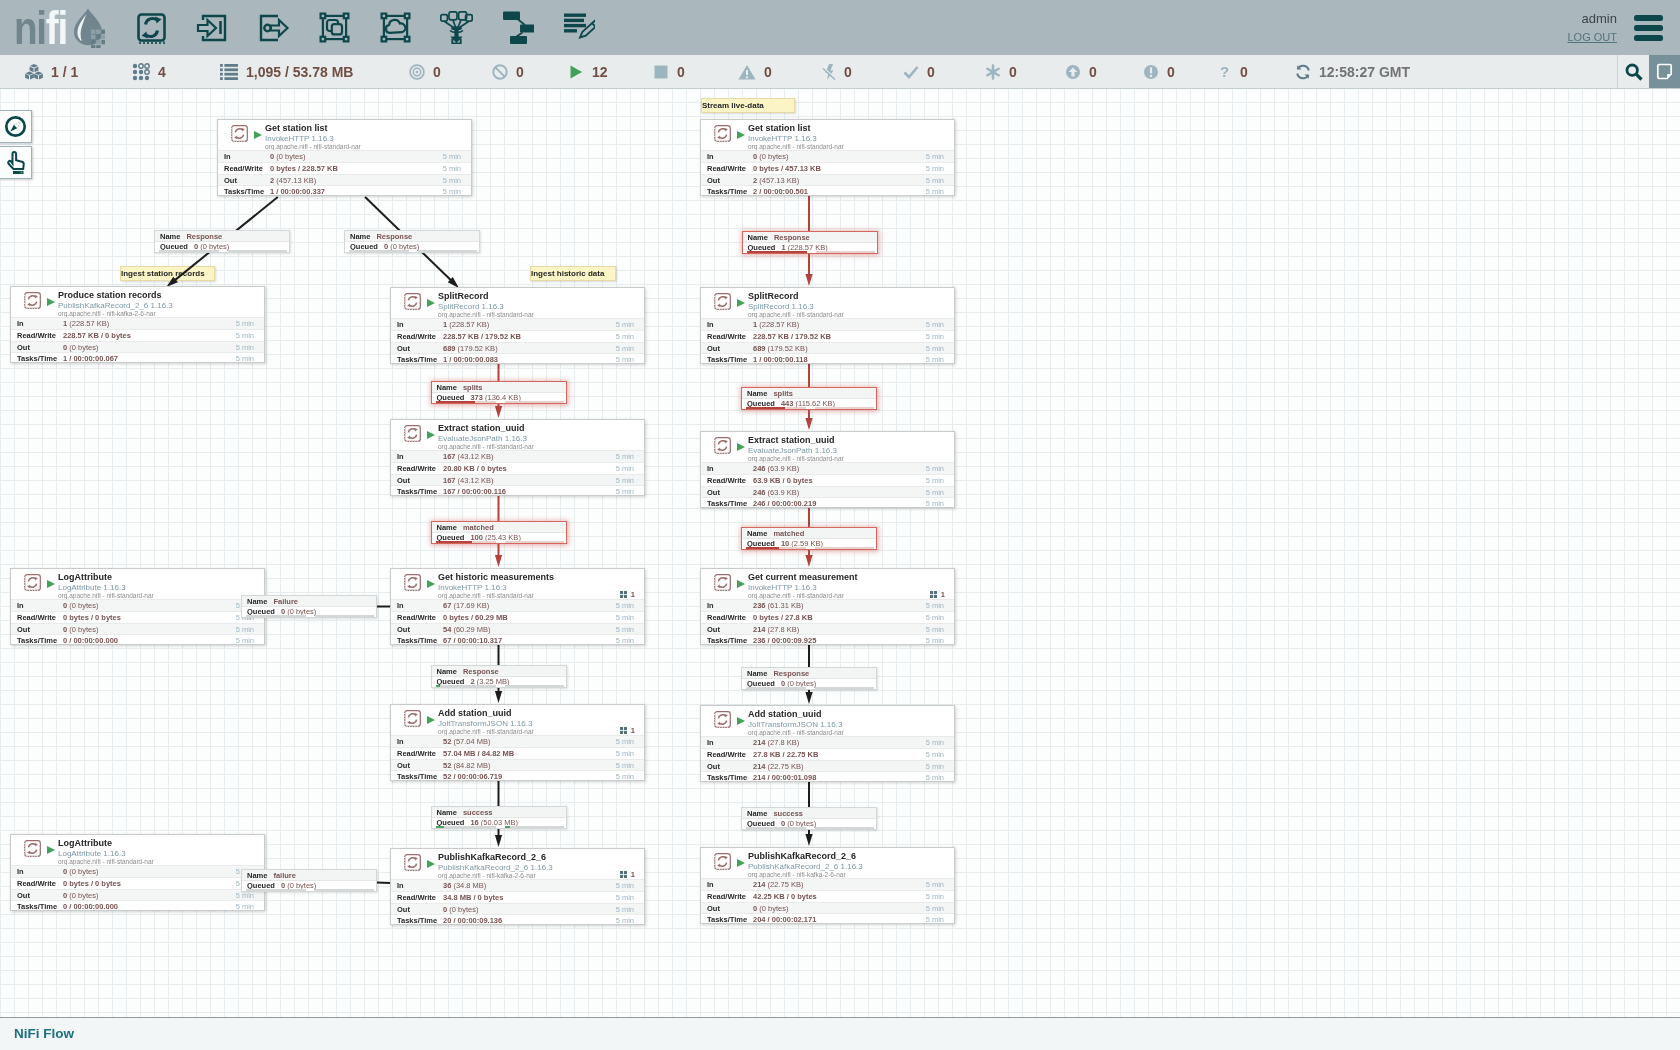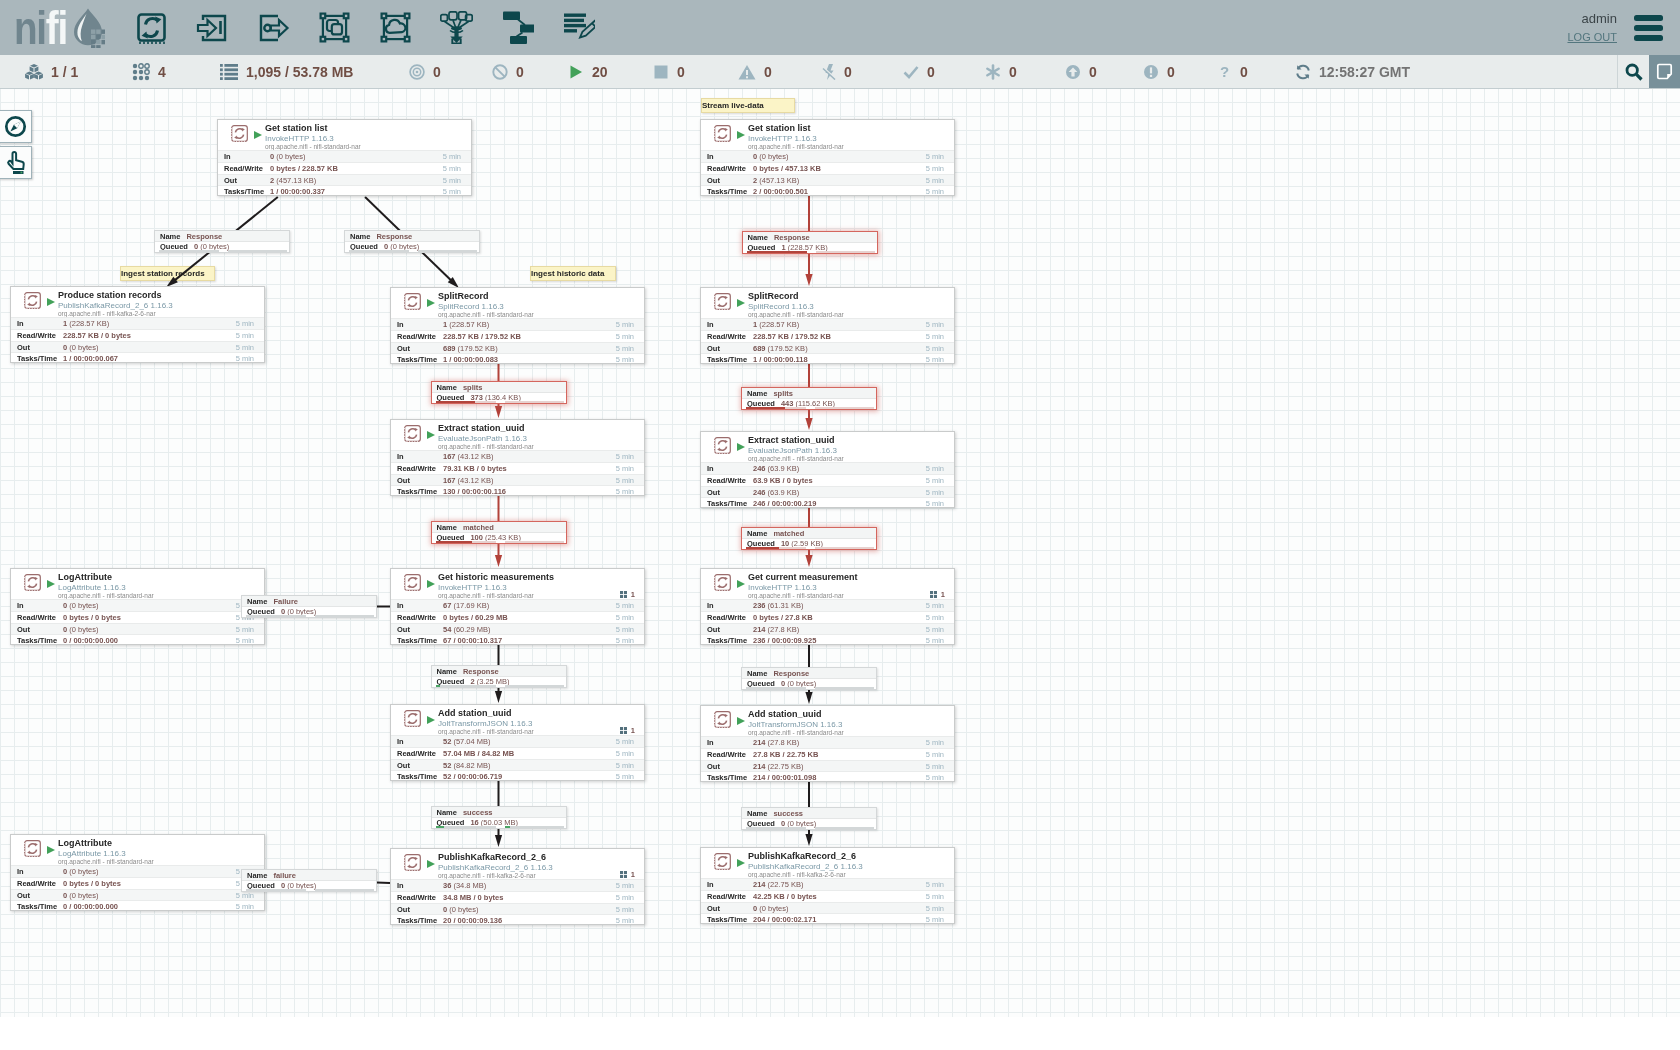--- a/index.html
+++ b/index.html
@@ -248,21 +248,21 @@
         <svg width="16" height="16" viewBox="0 0 16 16">
           <circle cx="8" cy="8" r="6.7" fill="none" stroke="#9db5c0" stroke-width="1.9"></circle>
 <line x1="3.3" y1="3.3" x2="12.7" y2="12.7" stroke="#9db5c0" stroke-width="1.9"></line>
         </svg>
         <span>0</span>
       </div>
       <div class="sitem" style="left:568px">
         <svg width="16" height="16" viewBox="0 0 16 16">
           <path d="M2.5 1.5 L14 8 L2.5 14.5 z" fill="#42a159"></path>
         </svg>
-        <span>20</span>
+        <span>12</span>
       </div>
       <div class="sitem" style="left:653px">
         <svg width="16" height="16" viewBox="0 0 16 16">
           <rect x="1.5" y="1.5" width="13" height="13" fill="#9db5c0"></rect>
         </svg>
         <span>0</span>
       </div>
       <div class="sitem" style="left:738px">
         <svg width="18" height="16" viewBox="0 0 18 16">
           <path d="M9 1 L17.5 15.5 H0.5 z" fill="#9db5c0"></path>
@@ -552,31 +552,31 @@
           <div class="py">EvaluateJsonPath 1.16.3</div>
           <div class="pb">org.apache.nifi - nifi-standard-nar</div>
         </div>
         <div class="pr g">
           <span class="pl">In</span>
           <span class="pv"><b>167</b> (43.12 KB)</span>
           <span class="pm">5 min</span>
         </div>
         <div class="pr">
           <span class="pl">Read/Write</span>
-          <span class="pv"><b>79.31 KB / 0 bytes</b></span>
+          <span class="pv"><b>20.80 KB / 0 bytes</b></span>
           <span class="pm">5 min</span>
         </div>
         <div class="pr g">
           <span class="pl">Out</span>
           <span class="pv"><b>167</b> (43.12 KB)</span>
           <span class="pm">5 min</span>
         </div>
         <div class="pr">
           <span class="pl">Tasks/Time</span>
-          <span class="pv"><b>130 / 00:00:00.116</b></span>
+          <span class="pv"><b>167 / 00:00:00.116</b></span>
           <span class="pm">5 min</span>
         </div>
       </div>
       <div class="proc" style="left:10px;top:479px">
         <div class="ph">
           <svg class="pic" width="17" height="17" viewBox="0 0 17 17">
 <rect x="0.7" y="0.7" width="15.6" height="15.6" rx="2.4" fill="none" stroke="#9b6c6c" stroke-width="1.2"></rect>
 <g stroke="#9b6c6c" stroke-width="1.6" fill="none">
 <path d="M4.4 7.4 A4.3 4.3 0 0 1 11.6 4.9"></path>
 <path d="M12.6 9.6 A4.3 4.3 0 0 1 5.4 12.1"></path>
@@ -1269,13 +1269,16 @@
     </div>
   <div class="fbtn" style="left:-1px;top:146px">
       <svg width="21" height="25" viewBox="0 0 21 25">
         <g fill="none" stroke="#0d474c" stroke-width="2">
 <path d="M7.5 13.5 V3.8 a1.8 1.8 0 0 1 3.6 0 V10.2 l5.8 1.6 a2.5 2.5 0 0 1 1.8 2.7 l-0.5 4.5 H8.4 l-4.8 -5.2 a1.7 1.7 0 0 1 2.5 -2.3 z"></path>
 </g>
         <rect x="8" y="21" width="10.5" height="3" fill="#0d474c"></rect>
         <rect x="15.5" y="21.6" width="1.8" height="1.8" fill="#4aa564"></rect>
       </svg>
     </div>
+  <div id="foot">
+      <div class="bc">NiFi Flow</div>
+    </div>
 </div>
 
 </body></html>

